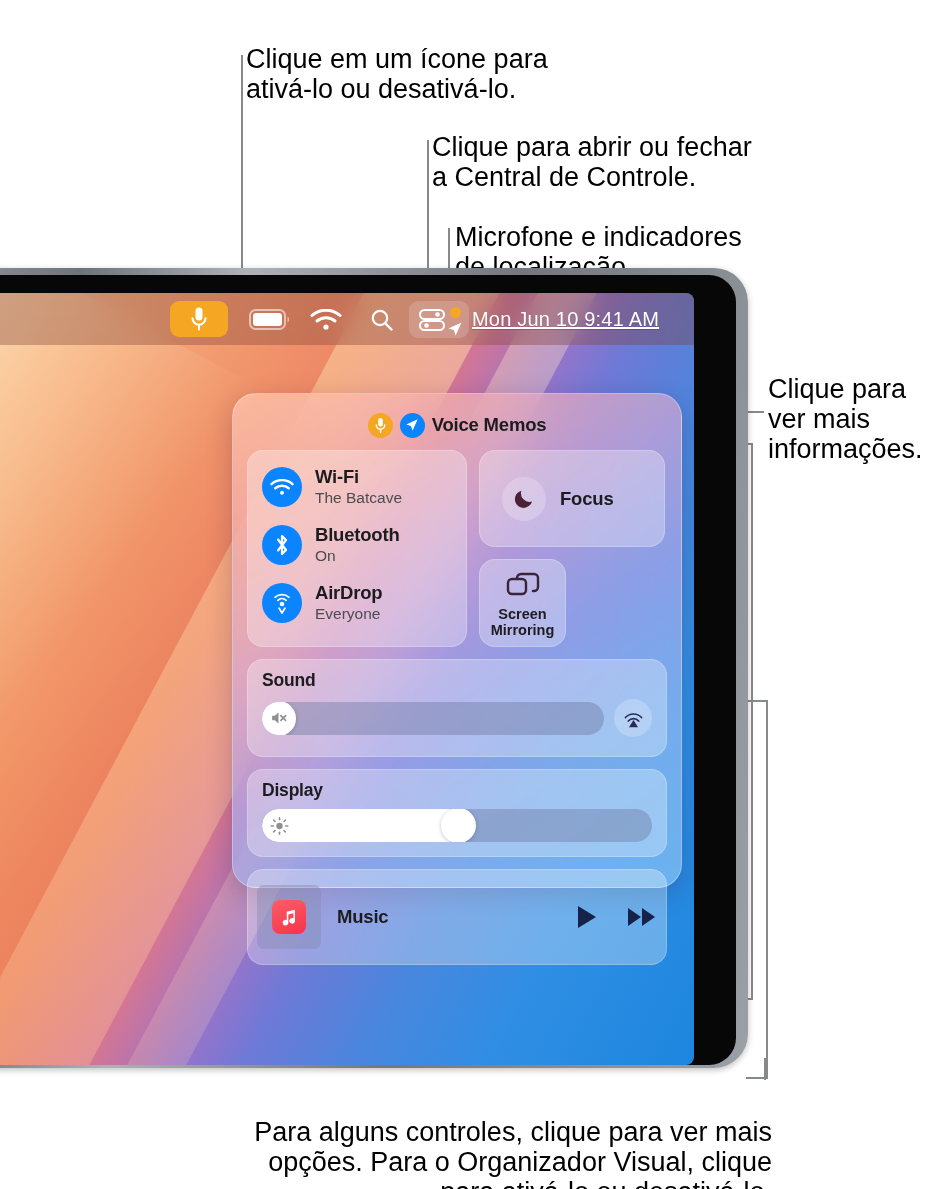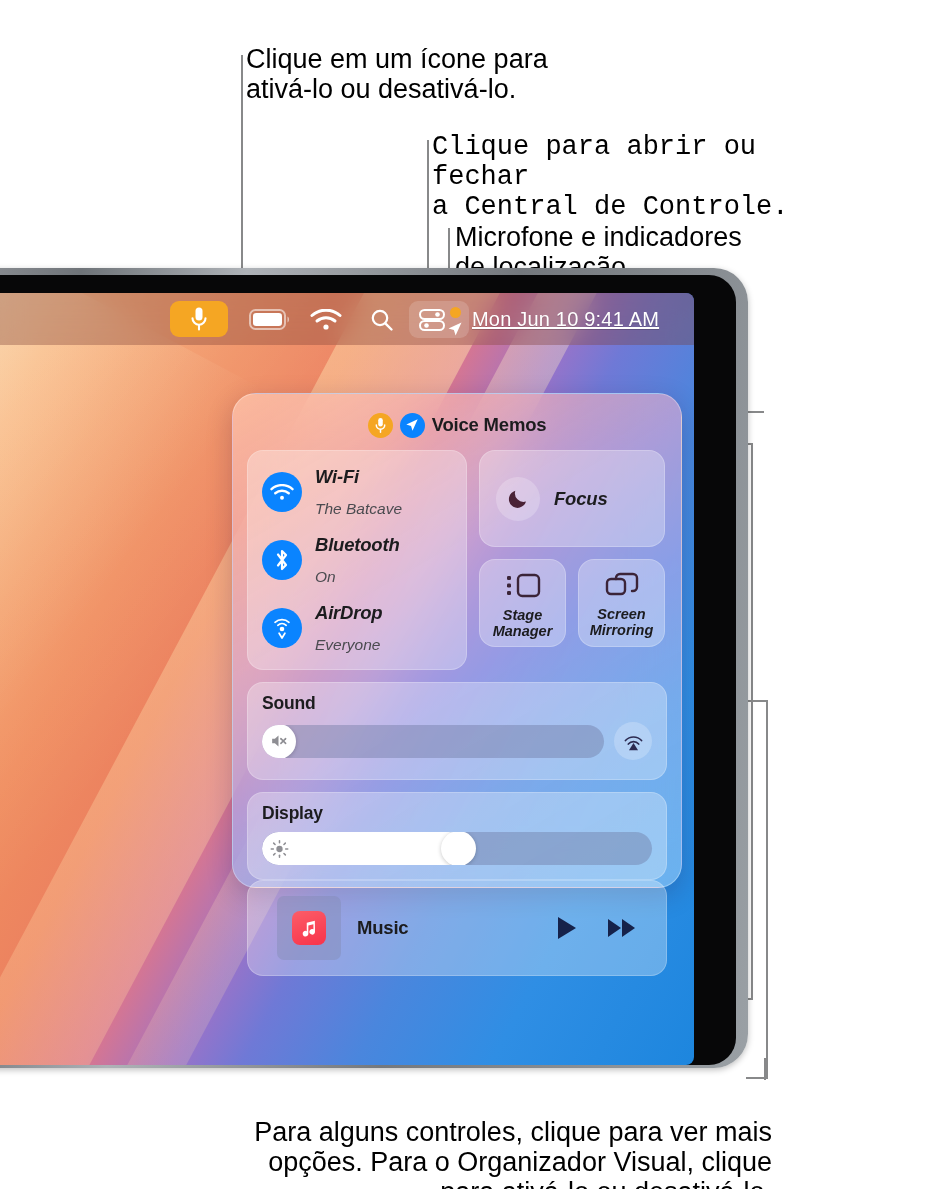--- a/index.html
+++ b/index.html
@@ -9,21 +9,21 @@
     font-family:"Liberation Sans", sans-serif;
     position:relative;
     overflow:hidden;
     -webkit-font-smoothing:antialiased;
   }
   .stage{position:absolute;left:0;top:0;width:950px;height:1189px;}
 
   
   .callout{position:absolute;color:#000;font-size:27px;line-height:30px;white-space:pre-line;margin-top:44px;}
   #callout-icons{left:246px;top:0px;width:350px;}
-  #callout-open{left:432px;top:88px;width:370px;font-family:Liberation Mono, monospace;}
+  #callout-open{left:432px;top:88px;width:370px;}
   #callout-indicators{left:455px;top:178px;width:340px;}
   #callout-more-info{left:768px;top:330px;width:180px;}
   #callout-bottom{left:192px;top:1073px;width:580px;text-align:right;}
 
   
   .vline{position:absolute;width:2px;background:#88898a;}
   .hline{position:absolute;height:2px;background:#88898a;}
   .bracket{position:absolute;border:2px solid #88898a;background:transparent;}
 
   
@@ -137,64 +137,67 @@
   #ind-mic{background:#f5a623;}
   #ind-loc{background:#0a84ff;}
   #cc-status-label{font-size:18.5px;font-weight:bold;color:#1c1c1e;letter-spacing:-.2px;}
 
   .cc-tile{
     border-radius:16px;
     background:rgba(255,255,255,.30);
     border:1px solid rgba(255,255,255,.22);
     box-sizing:border-box;
   }
-  #cc-top{display:flex;gap:12px;font-style:italic;}
+  #cc-top{display:flex;gap:12px;}
   #conn-tile{width:220px;padding:16px 14px;display:flex;flex-direction:column;gap:18px;}
   .conn-row{display:flex;align-items:center;gap:13px;}
   .conn-ico{width:40px;height:40px;border-radius:50%;background:#0a84ff;display:flex;align-items:center;justify-content:center;flex:0 0 40px;}
   .conn-text{display:flex;flex-direction:column;line-height:1.12;}
   .conn-title{font-size:18.5px;font-weight:bold;color:#1c1c1e;letter-spacing:-.2px;}
-  .conn-sub{font-size:15.5px;color:#4b4b50;margin-top:12px;}
+  .conn-sub{font-size:15.5px;color:#4b4b50;margin-top:1px;}
 
   #right-col{display:flex;flex-direction:column;gap:12px;width:186px;}
-  #focus-tile{height:97px;display:flex;align-items:center;gap:14px;padding-left:16px;}
+  #focus-tile{height:97px;display:flex;align-items:center;gap:14px;padding-left:22px;}
   #focus-ico{width:44px;height:44px;border-radius:50%;background:rgba(255,255,255,.22);display:flex;align-items:center;justify-content:center;}
   #focus-label{font-size:18.5px;font-weight:bold;color:#1c1c1e;letter-spacing:-.2px;}
   #square-row{display:flex;gap:12px;}
   .sq-tile{width:87px;height:88px;display:flex;flex-direction:column;align-items:center;justify-content:center;gap:6px;padding-top:4px;}
   .sq-label{font-size:14.5px;font-weight:600;color:#1c1c1e;text-align:center;line-height:1.12;}
 
   #display-tile{margin-top:12px;height:88px;padding:10px 14px 0 14px;}
   #sound-tile{margin-top:12px;height:98px;padding:10px 14px 0 14px;}
   .tile-head{font-size:17.5px;font-weight:bold;color:#1c1c1e;letter-spacing:-.2px;margin-bottom:8px;}
   .slider{position:relative;height:33px;border-radius:17px;background:rgba(110,120,160,.42);overflow:hidden;}
   .slider-fill{position:absolute;left:0;top:0;bottom:0;background:#ffffff;border-radius:17px;}
   .slider-knob{position:absolute;top:-1px;width:35px;height:35px;border-radius:50%;background:#fff;box-shadow:0 1px 4px rgba(0,0,0,.22);}
   .slider-ico{position:absolute;left:8px;top:50%;transform:translateY(-50%);width:19px;height:19px;}
   #sound-row{display:flex;align-items:center;gap:10px;}
   #sound-slider-wrap{flex:1;position:relative;}
   #airplay-btn{width:38px;height:38px;border-radius:50%;background:rgba(255,255,255,.22);display:flex;align-items:center;justify-content:center;flex:0 0 38px;}
 
-  #music-tile{height:96px;display:flex;align-items:center;padding:0 29px;gap:16px;}
+  #music-tile{margin-top:12px;height:96px;display:flex;align-items:center;padding:0 9px;gap:16px;}
   #album-art{width:64px;height:64px;border-radius:7px;background:rgba(130,140,180,.45);display:flex;align-items:center;justify-content:center;}
   #music-appicon{width:34px;height:34px;border-radius:8px;background:linear-gradient(160deg,#fc5d68,#f8334a);display:flex;align-items:center;justify-content:center;}
   #music-label{font-size:18.5px;font-weight:bold;color:#1c1c1e;flex:1;letter-spacing:-.2px;}
   .music-btn{display:flex;align-items:center;justify-content:center;}
 </style>
 </head>
 <body>
 
 <div class="stage">
 
   <div class="callout" id="callout-icons">Clique em um ícone para
 ativá-lo ou desativá-lo.</div>
   <div class="callout" id="callout-open">Clique para abrir ou fechar
 a Central de Controle.</div>
   <div class="callout" id="callout-indicators">Microfone e indicadores
 de localização</div>
+  <div class="callout" id="callout-more-info">Clique para
+ver mais
+informações.</div>
   <div class="callout" id="callout-bottom">Para alguns controles, clique para ver mais
 opções. Para o Organizador Visual, clique
 para ativá-lo ou desativá-lo.</div>
 
   <div class="vline" style="left:241px;top:55px;height:498px;"></div>
   <div class="vline" style="left:427px;top:140px;height:190px;"></div>
   <div class="vline" style="left:448px;top:228px;height:105px;"></div>
   <div class="hline" style="left:548px;top:411px;width:216px;"></div>
 
   <div class="bracket" style="left:254px;top:461px;width:20px;height:176px;border-right:none;"></div>
@@ -333,30 +336,20 @@
                   <div id="focus-ico">
                     <svg width="24" height="24" viewBox="0 0 24 24">
                       <path d="M20 14.5A8.6 8.6 0 0 1 9.3 3.8 8.7 8.7 0 1 0 20 14.5Z" fill="#4a2236"></path>
                     </svg>
                   </div>
                   <div id="focus-label">Focus</div>
                 </div>
 
                 <div id="square-row">
 
-                  <div class="cc-tile sq-tile">
-                    <svg width="36" height="30" viewBox="0 0 36 30">
-                      <rect x="13" y="4" width="21" height="21" rx="4.2" fill="none" stroke="#3b2438" stroke-width="2.4"></rect>
-                      <rect x="2" y="5" width="4" height="4" rx="1.3" fill="#3b2438"></rect>
-                      <rect x="2" y="12.5" width="4" height="4" rx="1.3" fill="#3b2438"></rect>
-                      <rect x="2" y="20" width="4" height="4" rx="1.3" fill="#3b2438"></rect>
-                    </svg>
-                    <div class="sq-label" style="white-space:pre-line">Stage
-Manager</div>
-                  </div>
 
                   <div class="cc-tile sq-tile">
                     <svg width="34" height="28" viewBox="0 0 34 28">
                       <rect x="2" y="7" width="18" height="15" rx="4" fill="none" stroke="#3b2438" stroke-width="2.4"></rect>
                       <path d="M11 7V6a4 4 0 0 1 4-4h13a4 4 0 0 1 4 4v9a4 4 0 0 1-4 4h-1" fill="none" stroke="#3b2438" stroke-width="2.4" stroke-linecap="round"></path>
                     </svg>
                     <div class="sq-label" style="white-space:pre-line">Screen
 Mirroring</div>
                   </div>
                 </div>

